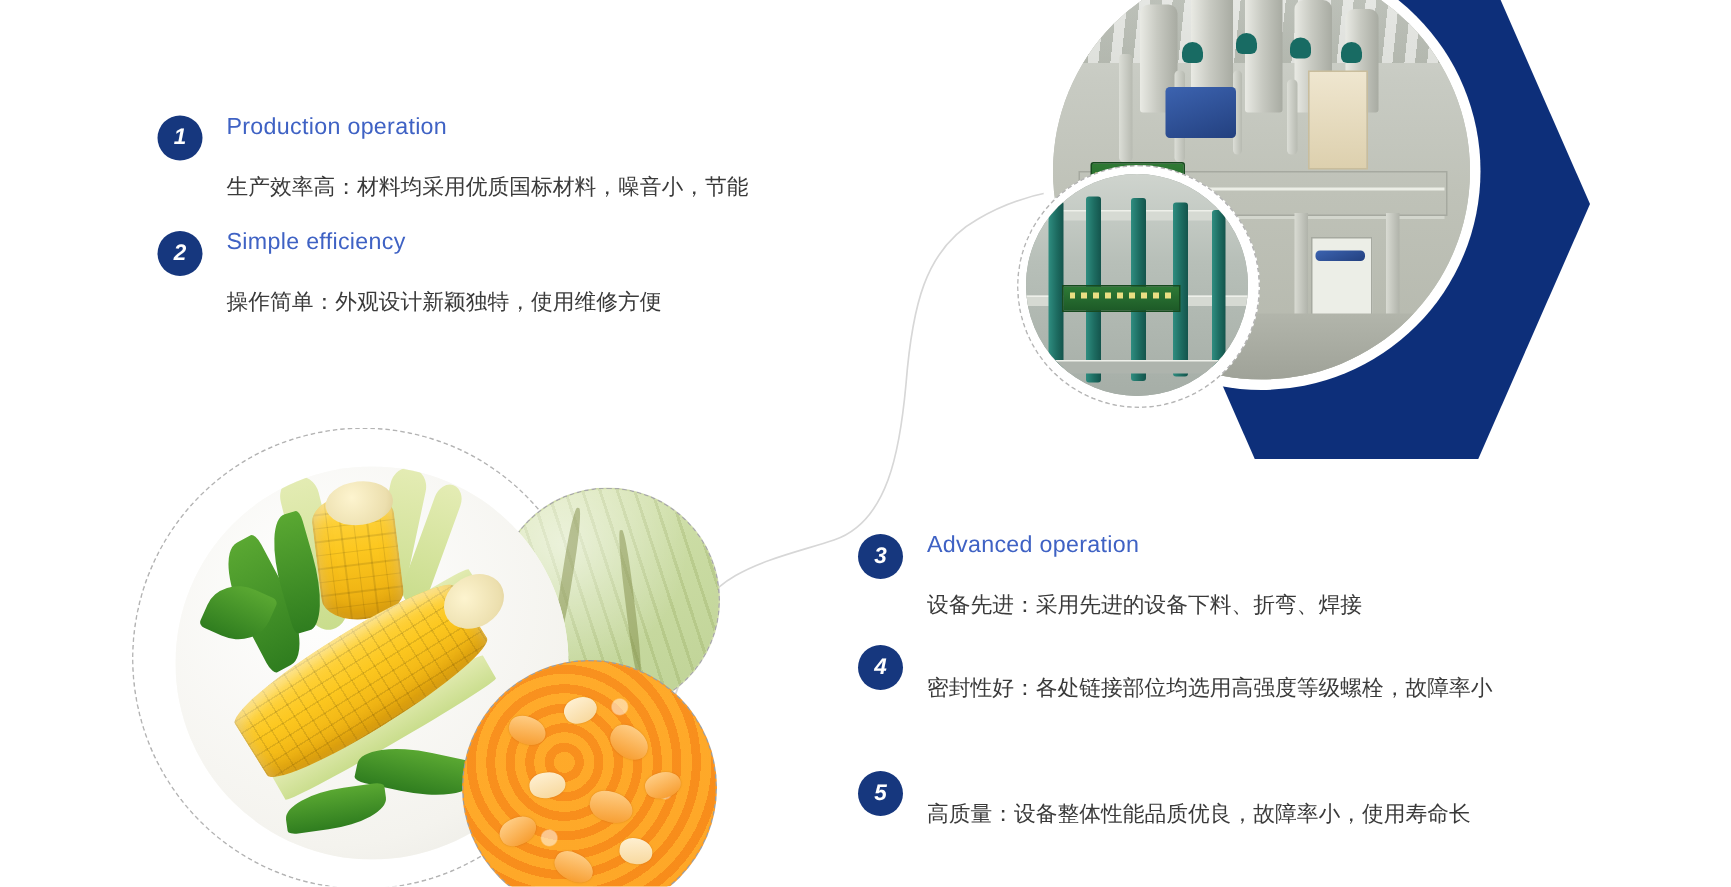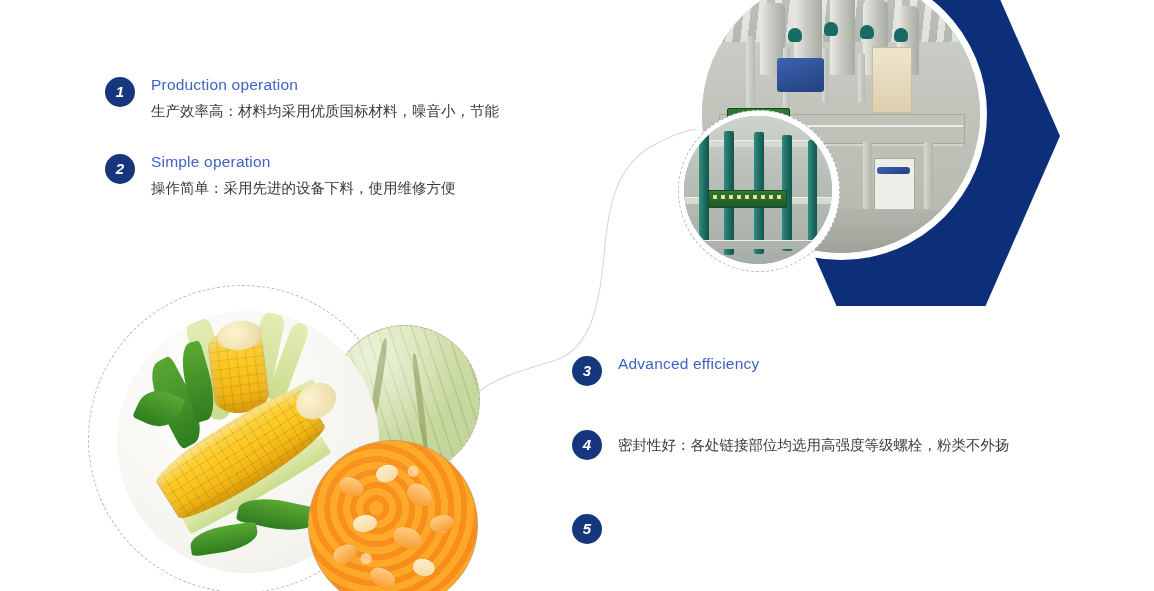--- a/index.html
+++ b/index.html
@@ -48,21 +48,21 @@
     color: #3f62c4;
     font-size: 15.5px;
     line-height: 19px;
     letter-spacing: .2px;
     white-space: nowrap;
   }
   .feature-desc {
     color: #3a3a3a;
     font-size: 14.5px;
     line-height: 22px;
-    margin-top: 6px;
+    margin-top: 20px;
     white-space: nowrap;
     font-family: "DejaVu Sans", "Liberation Sans", sans-serif;
   }
 
   
   #hex-group {
     position: absolute;
     left: 762px;
     top: -34px;
     width: 298px;
@@ -445,38 +445,40 @@
     <div class="badge">1</div>
     <div class="feature-text">
       <div class="feature-title">Production operation</div>
       <div class="feature-desc">生产效率高：材料均采用优质国标材料，噪音小，节能</div>
     </div>
   </div>
 
   <div class="feature" style="left:105px; top:152px;">
     <div class="badge">2</div>
     <div class="feature-text">
-      <div class="feature-title">Simple operation</div>
-      <div class="feature-desc">操作简单：采用先进的设备下料，使用维修方便</div>
+      <div class="feature-title">Simple efficiency</div>
+      <div class="feature-desc">操作简单：外观设计新颖独特，使用维修方便</div>
     </div>
   </div>
 
   <div class="feature" style="left:572px; top:354px;">
     <div class="badge">3</div>
     <div class="feature-text">
-      <div class="feature-title">Advanced efficiency</div>
+      <div class="feature-title">Advanced operation</div>
+      <div class="feature-desc">设备先进：采用先进的设备下料、折弯、焊接</div>
     </div>
   </div>
 
   <div class="feature" style="left:572px; top:428px;">
     <div class="badge">4</div>
     <div class="feature-text">
-      <div class="feature-desc">密封性好：各处链接部位均选用高强度等级螺栓，粉类不外扬</div>
+      <div class="feature-desc">密封性好：各处链接部位均选用高强度等级螺栓，故障率小</div>
     </div>
   </div>
 
   <div class="feature" style="left:572px; top:512px;">
     <div class="badge">5</div>
     <div class="feature-text">
+      <div class="feature-desc">高质量：设备整体性能品质优良，故障率小，使用寿命长</div>
     </div>
   </div>
 
 </div>
 
 </body></html>

